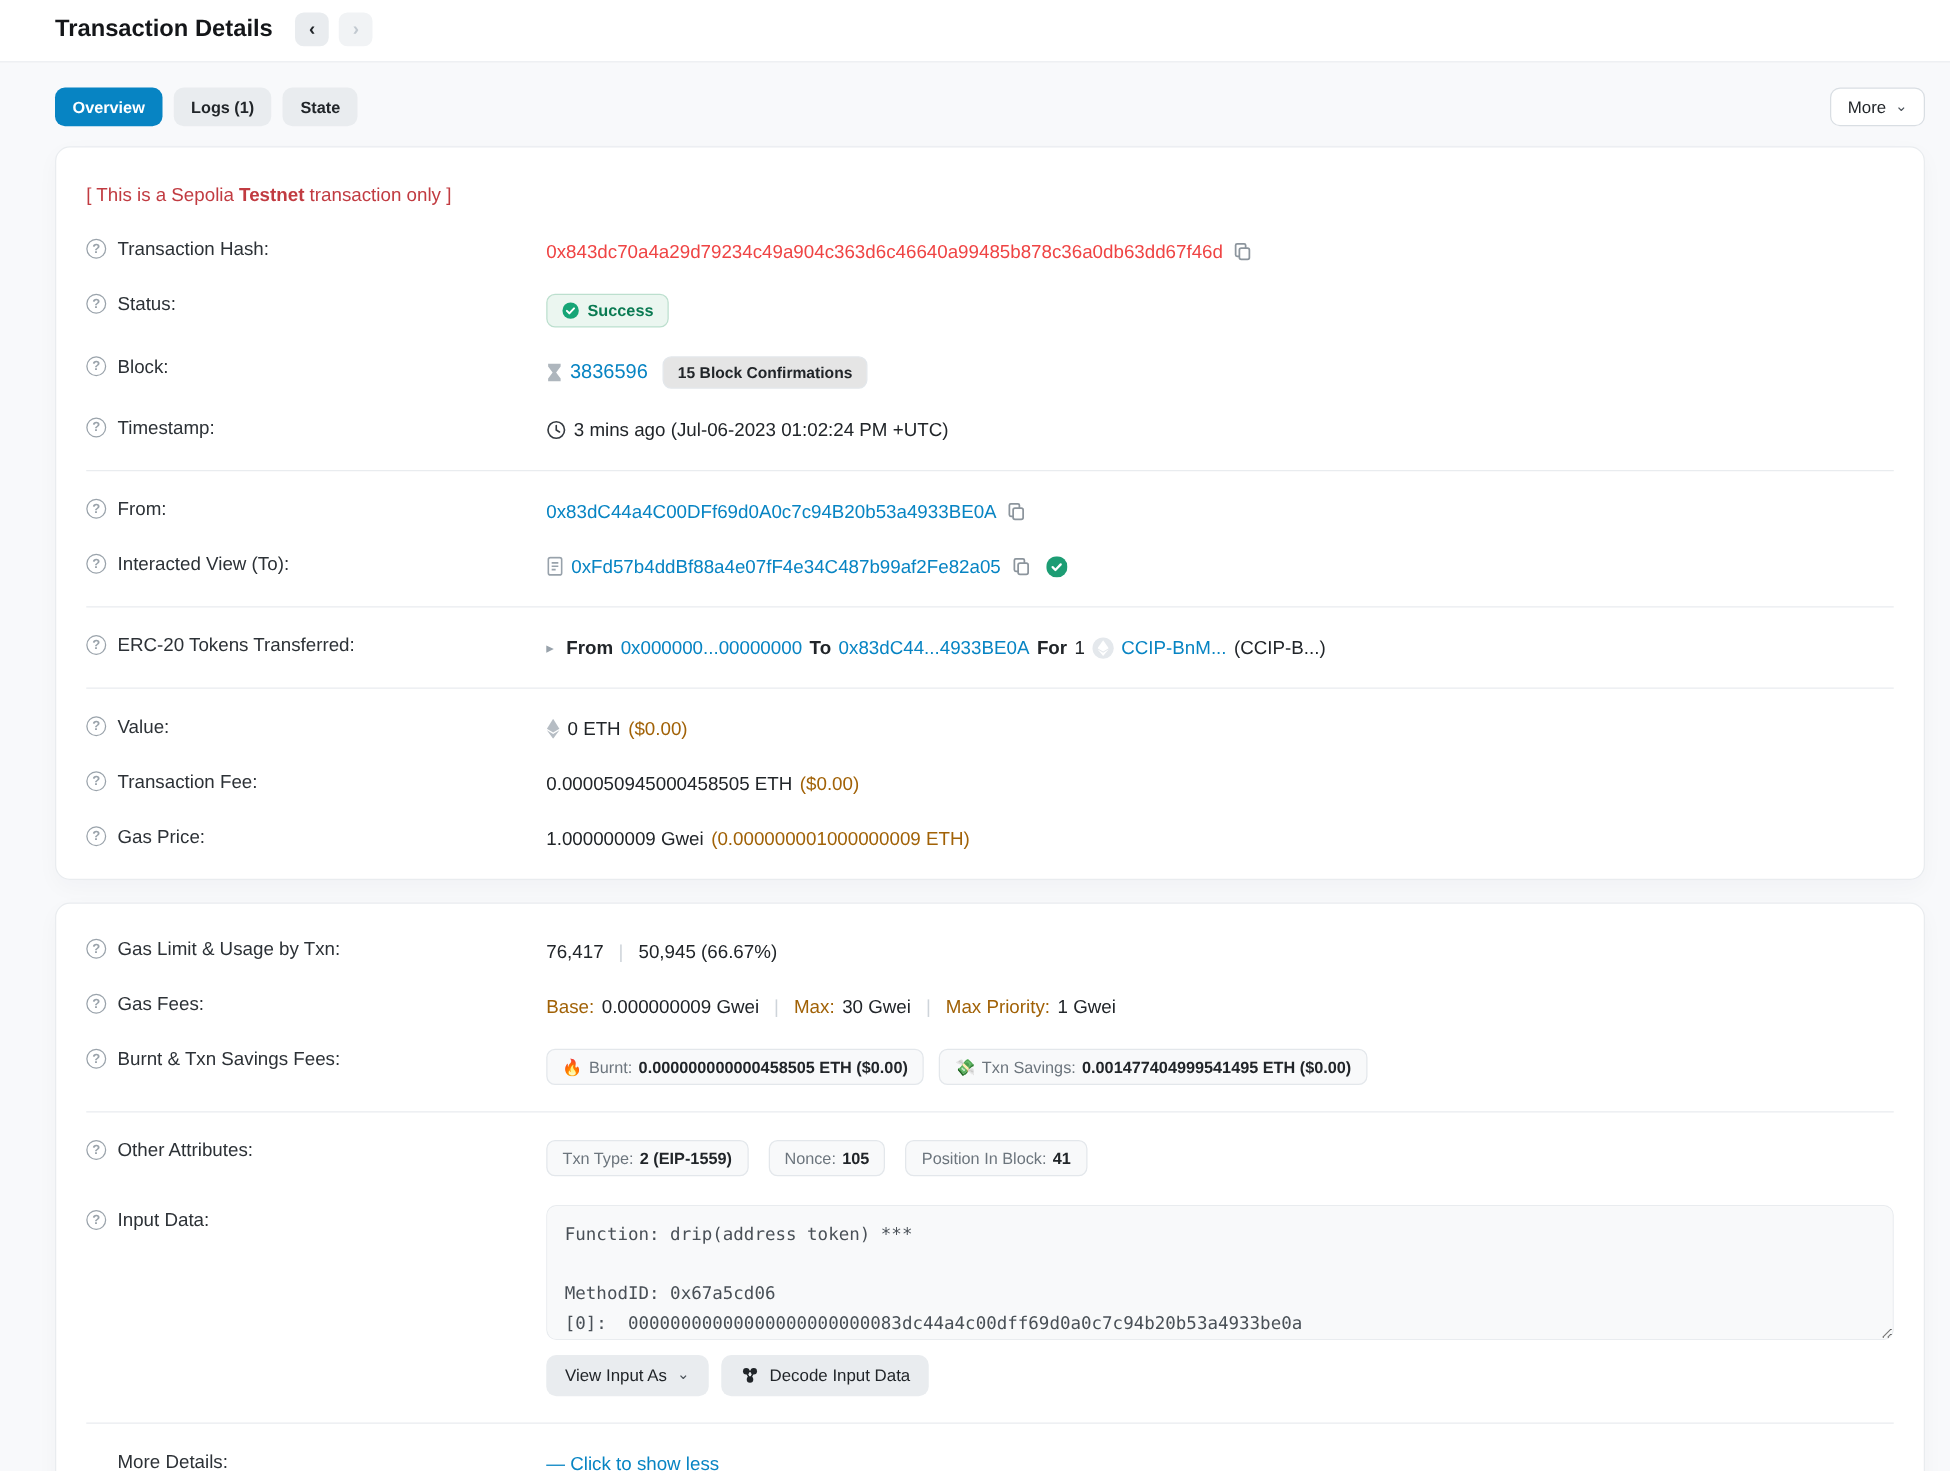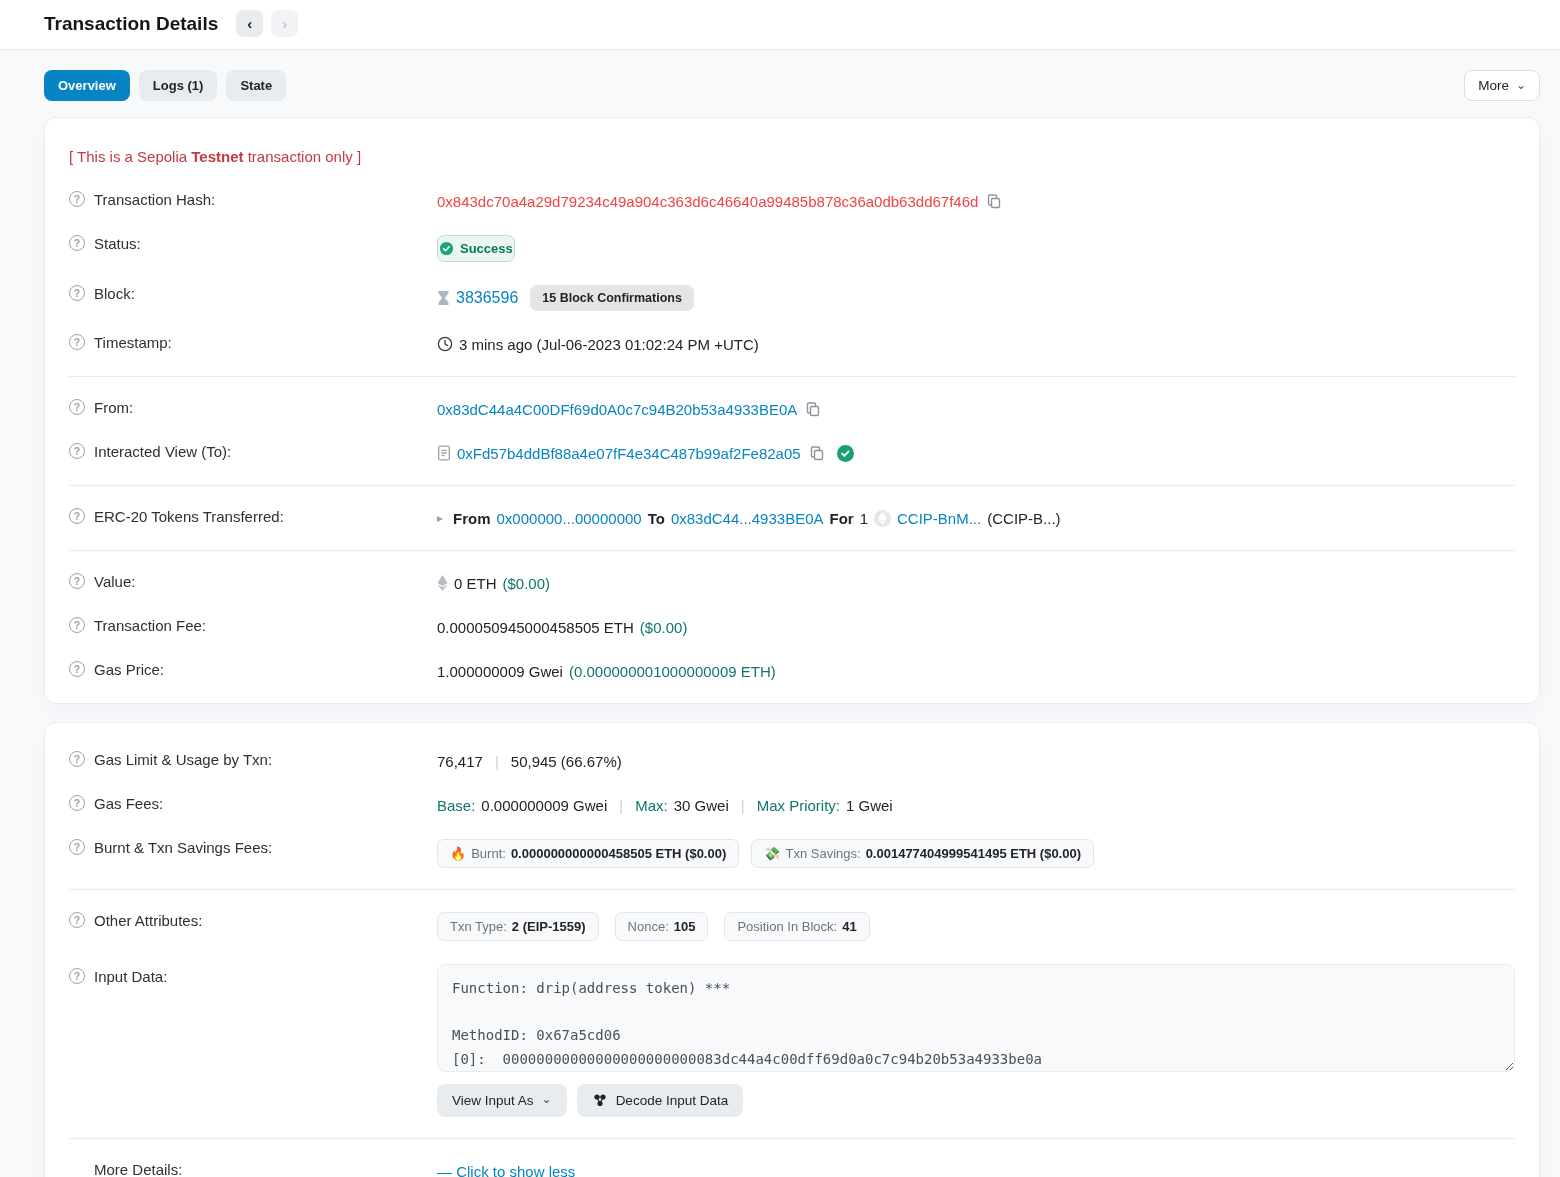--- a/index.html
+++ b/index.html
@@ -17,24 +17,24 @@
   .more-btn .chev { font-size:12px; color:#495057; line-height:1; transform:translateY(-1px); }
   .card { background:#ffffff; border:1px solid #e9ecef; border-radius:12px; padding:10px 24px; margin-bottom:18px; box-shadow:0 6px 18px rgba(30,41,59,.03); }
   .warning { color:#c13b41; font-size:15px; padding:20px 0 14px; }
   .warning b { font-weight:700; }
   .row { display:flex; align-items:flex-start; padding:11.5px 0; font-size:15px; }
   .row-label { width:368px; flex:none; display:flex; align-items:center; color:#2c3136; }
   .row-value { flex:1; display:flex; align-items:center; flex-wrap:wrap; gap:6px; min-height:21px; }
   .divider { border-top:1px solid #e9ecef; margin:10px 0; }
   .q-icon { width:16px; height:16px; flex:none; border:1px solid #9aa3ab; border-radius:50%; color:#9aa3ab; font-size:10.5px; font-weight:700; display:inline-flex; align-items:center; justify-content:center; margin-right:9px; cursor:pointer; }
   .link { color:#0784c3; text-decoration:none; cursor:pointer; }
-  .muted { color:#0f766e; }
+  .muted { color:#a16207; }
   .pipe { color:#ced4da; padding:0 6px; }
   .icon-btn { background:none; border:none; cursor:pointer; padding:0 2px; display:inline-flex; align-items:center; }
-  .badge-success { display:inline-flex; align-items:center; gap:6px; background:#ebf6f0; border:1px solid #bcdfce; border-radius:7px; padding:5px 1px; font-size:13px; font-weight:600; color:#0a7a52; }
+  .badge-success { display:inline-flex; align-items:center; gap:6px; background:#ebf6f0; border:1px solid #bcdfce; border-radius:7px; padding:5px 11px; font-size:13px; font-weight:600; color:#0a7a52; }
   .badge-gray { display:inline-flex; align-items:center; gap:5px; background:#e5e5e5; border:1px solid #e3e7eb; border-radius:7px; padding:5px 11px; font-size:12.5px; font-weight:700; color:#212529; }
   .badge-attr { display:inline-flex; align-items:center; gap:5px; background:#f8f9fa; border:1px solid #e3e7eb; border-radius:7px; padding:6px 12px; font-size:13px; margin-right:10px; }
   .badge-attr .lbl { color:#6c757d; font-weight:500; }
   .badge-attr .val { color:#212529; font-weight:700; }
   .erc-line b { font-weight:700; }
   .token-circle { width:17px; height:17px; border-radius:50%; background:#e4e8ec; display:inline-flex; align-items:center; justify-content:center; }
   .caret-right { color:#98a2ab; font-size:12px; margin-right:4px; }
   .input-data-wrap { flex-direction:column; align-items:stretch; display:flex; flex:1; gap:12px; }
   textarea.input-data { width:100%; height:108px; background:#f8f9fa; border:1px solid #e9ecef; border-radius:8px; padding:12px 14px; font-family:"DejaVu Sans Mono","Liberation Mono",monospace; font-size:14px; line-height:1.7; color:#495057; resize:both; }
   .input-btns { display:flex; gap:10px; }

